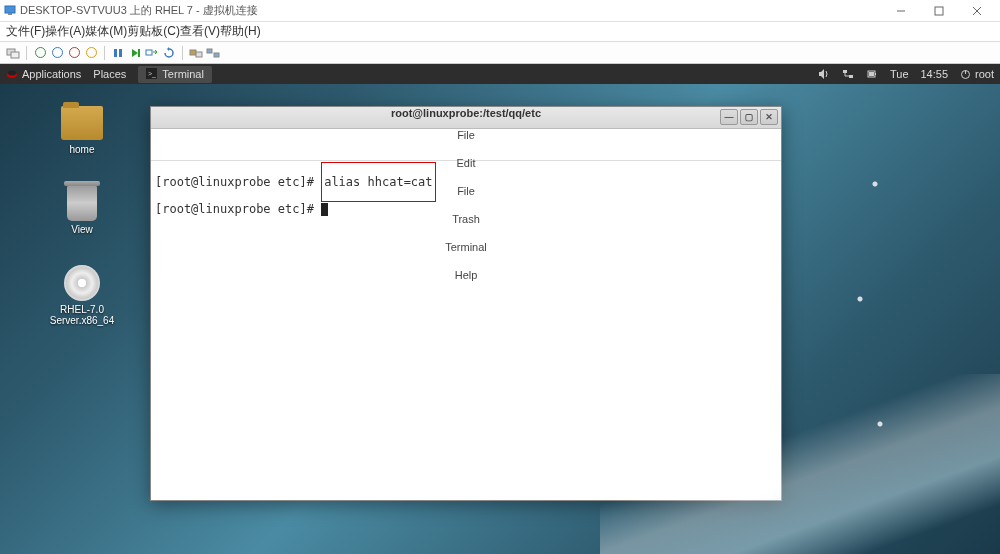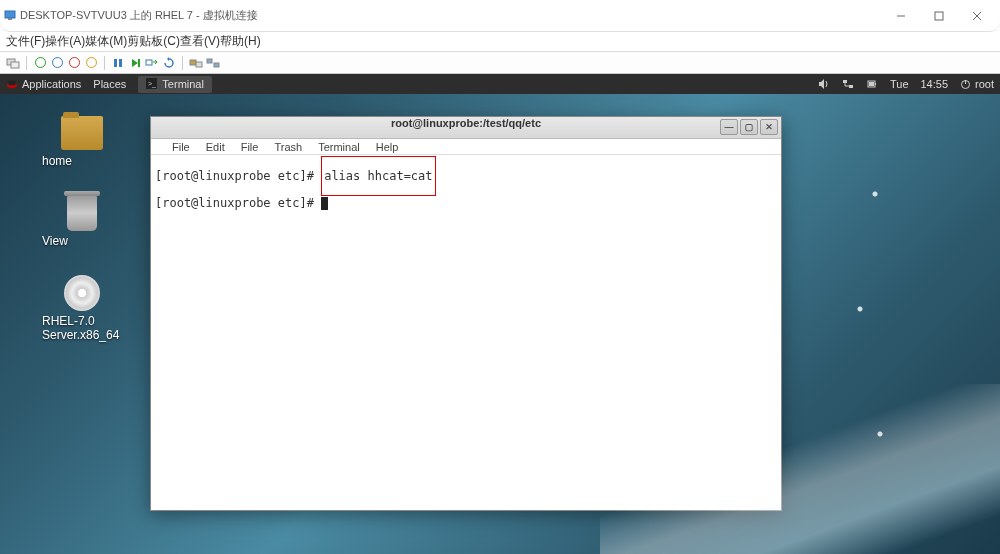--- a/index.html
+++ b/index.html
@@ -7,28 +7,27 @@
       font-family: "Segoe UI", Arial, sans-serif;
       font-size: 12px;
       background: #fff;
       width: 1000px;
       height: 554px;
       overflow: hidden;
       position: relative;
     }
     
     .win-titlebar {
-      height: 32px;
+      height: 22px;
       background: #fff;
       border-bottom: 1px solid #e0e0e0;
       display: flex;
       align-items: center;
       justify-content: space-between;
       padding: 0 4px;
-      border-radius: 10px;
     }
     .win-title-left { display: flex; align-items: center; gap: 4px; color: #555; font-size: 11px; }
     .win-controls { display: flex; gap: 0; }
     .win-btn { width: 38px; height: 22px; display: flex; align-items: center; justify-content: center; color: #666; }
     .win-btn svg { width: 10px; height: 10px; }
     
     .win-menubar {
       height: 20px;
       background: #fff;
       display: flex;
@@ -90,23 +89,23 @@
     .gnome-left { display: flex; align-items: center; gap: 12px; }
     .gnome-app { display: flex; align-items: center; gap: 4px; }
     .gnome-app-icon { width: 12px; height: 12px; }
     .gnome-taskbtn { background: #4a4a4a; padding: 2px 8px; border-radius: 2px; display: flex; align-items: center; gap: 5px; }
     .gnome-right { margin-left: auto; display: flex; align-items: center; gap: 12px; }
     .gnome-ico { width: 12px; height: 12px; display: inline-flex; }
     
     .dicon {
       position: absolute;
       width: 80px;
-      text-align: left;
+      text-align: center;
       color: #fff;
-      font-size: 12px;
+      font-size: 10px;
       text-shadow: 0 1px 2px rgba(0,0,0,0.8);
     }
     .dicon-img {
       width: 42px;
       height: 38px;
       margin: 0 auto 2px;
       display: flex;
       align-items: center;
       justify-content: center;
     }
@@ -168,28 +167,29 @@
     .term-ctrls { position: absolute; right: 3px; top: 2px; display: flex; gap: 2px; }
     .term-ctrl {
       width: 18px; height: 16px;
       background: linear-gradient(#ddd, #ccc);
       border: 1px solid #999;
       border-radius: 2px;
       display: flex; align-items: center; justify-content: center;
       font-size: 9px; color: #555;
     }
     .term-menu {
-      height: 16px;
+      height: 32px;
       display: flex;
       align-items: center;
       gap: 16px;
-      padding: 0 21px;
+      padding: 0 10px;
       font-size: 11px;
       color: #444;
       border-bottom: 1px solid #ddd;
+      flex-direction: column;
     }
     .term-body {
       padding: 1px 4px;
       font-family: "DejaVu Sans Mono", monospace;
       font-size: 12px;
       color: #333;
       line-height: 14px;
     }
     .prompt-line { white-space: pre; }
     .highlight {

